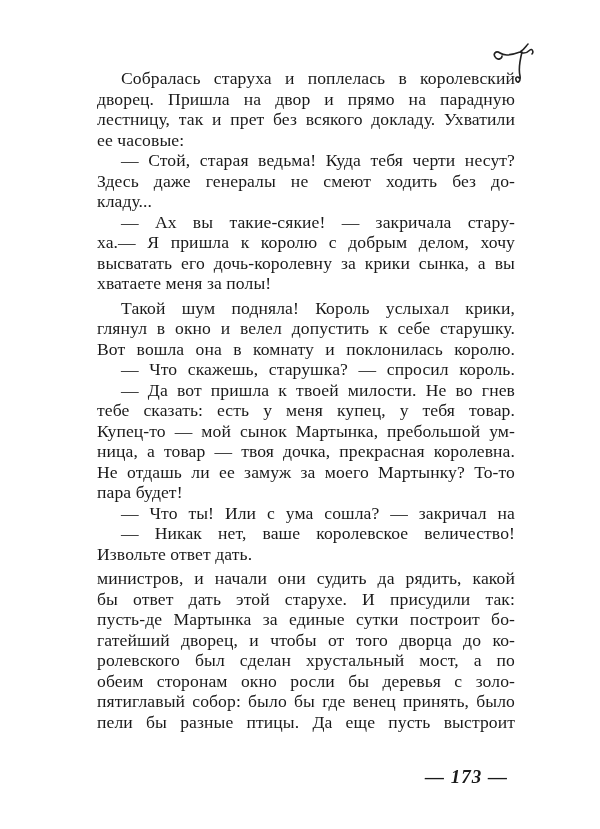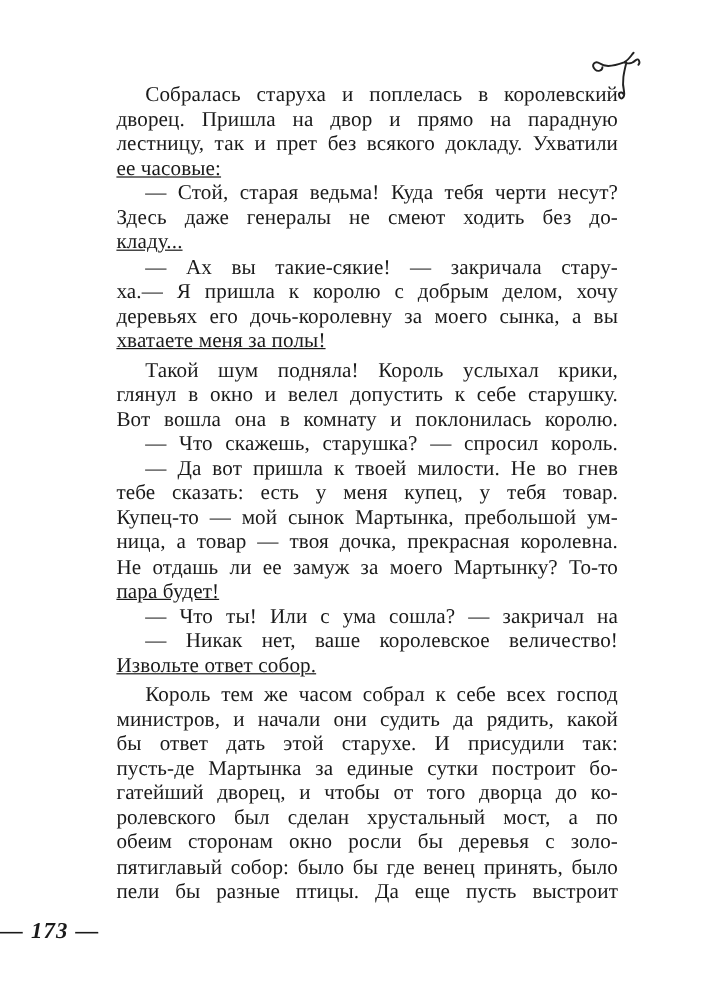--- a/index.html
+++ b/index.html
@@ -29,38 +29,37 @@
       white-space: nowrap;
       text-align: justify;
       text-align-last: justify;
       letter-spacing: 0.1px;
     }
     .line.indent {
       padding-left: 24px;
     }
     .line.last {
       text-align-last: left;
-      text-decoration: underline;
     }
     .para-gap {
       height: 4px;
     }
     .ornament {
       position: absolute;
       left: 490px;
       top: 40px;
       width: 50px;
       height: 50px;
     }
     .folio {
       position: absolute;
       left: 0;
       width: 508px;
       top: 766px;
-      text-align: left;
+      text-align: right;
       font-size: 19px;
       font-style: italic;
       font-weight: bold;
       letter-spacing: 1px;
     }
   </style>
 </head>
 <body>
 
 <svg class="ornament" viewBox="0 0 50 50">
@@ -70,38 +69,37 @@
 <div class="page" id="page-body">
     <div class="line indent">Собралась старуха и поплелась в королевский</div>
     <div class="line">дворец. Пришла на двор и прямо на парадную</div>
     <div class="line">лестницу, так и прет без всякого докладу. Ухватили</div>
     <div class="line last">ее часовые:</div>
     <div class="line indent">— Стой, старая ведьма! Куда тебя черти несут?</div>
     <div class="line">Здесь даже генералы не смеют ходить без до-</div>
     <div class="line last">кладу...</div>
     <div class="line indent">— Ах вы такие-сякие! — закричала стару-</div>
     <div class="line">ха.— Я пришла к королю с добрым делом, хочу</div>
-    <div class="line">деревьях его дочь-королевну за моего сынка, а вы</div>
+    <div class="line">высватать его дочь-королевну за крики сынка, а вы</div>
     <div class="line last">хватаете меня за полы!</div>
     <div class="para-gap"></div>
     <div class="line indent">Такой шум подняла! Король услыхал крики,</div>
     <div class="line">глянул в окно и велел допустить к себе старушку.</div>
     <div class="line">Вот вошла она в комнату и поклонилась королю.</div>
     <div class="line indent">— Что скажешь, старушка? — спросил король.</div>
     <div class="line indent">— Да вот пришла к твоей милости. Не во гнев</div>
     <div class="line">тебе сказать: есть у меня купец, у тебя товар.</div>
     <div class="line">Купец-то — мой сынок Мартынка, пребольшой ум-</div>
     <div class="line">ница, а товар — твоя дочка, прекрасная королевна.</div>
     <div class="line">Не отдашь ли ее замуж за моего Мартынку? То-то</div>
     <div class="line last">пара будет!</div>
     <div class="line indent">— Что ты! Или с ума сошла? — закричал на</div>
     <div class="line indent">— Никак нет, ваше королевское величество!</div>
-    <div class="line last">Извольте ответ собор.</div>
+    <div class="line last">Извольте ответ дать.</div>
     <div class="para-gap"></div>
-    <div class="line indent">Король тем же часом собрал к себе всех господ</div>
     <div class="line">министров, и начали они судить да рядить, какой</div>
     <div class="line">бы ответ дать этой старухе. И присудили так:</div>
     <div class="line">пусть-де Мартынка за единые сутки построит бо-</div>
     <div class="line">гатейший дворец, и чтобы от того дворца до ко-</div>
     <div class="line">ролевского был сделан хрустальный мост, а по</div>
     <div class="line">обеим сторонам окно росли бы деревья с золо-</div>
     <div class="line">пятиглавый собор: было бы где венец принять, было</div>
     <div class="line">пели бы разные птицы. Да еще пусть выстроит</div>
   </div>
 

